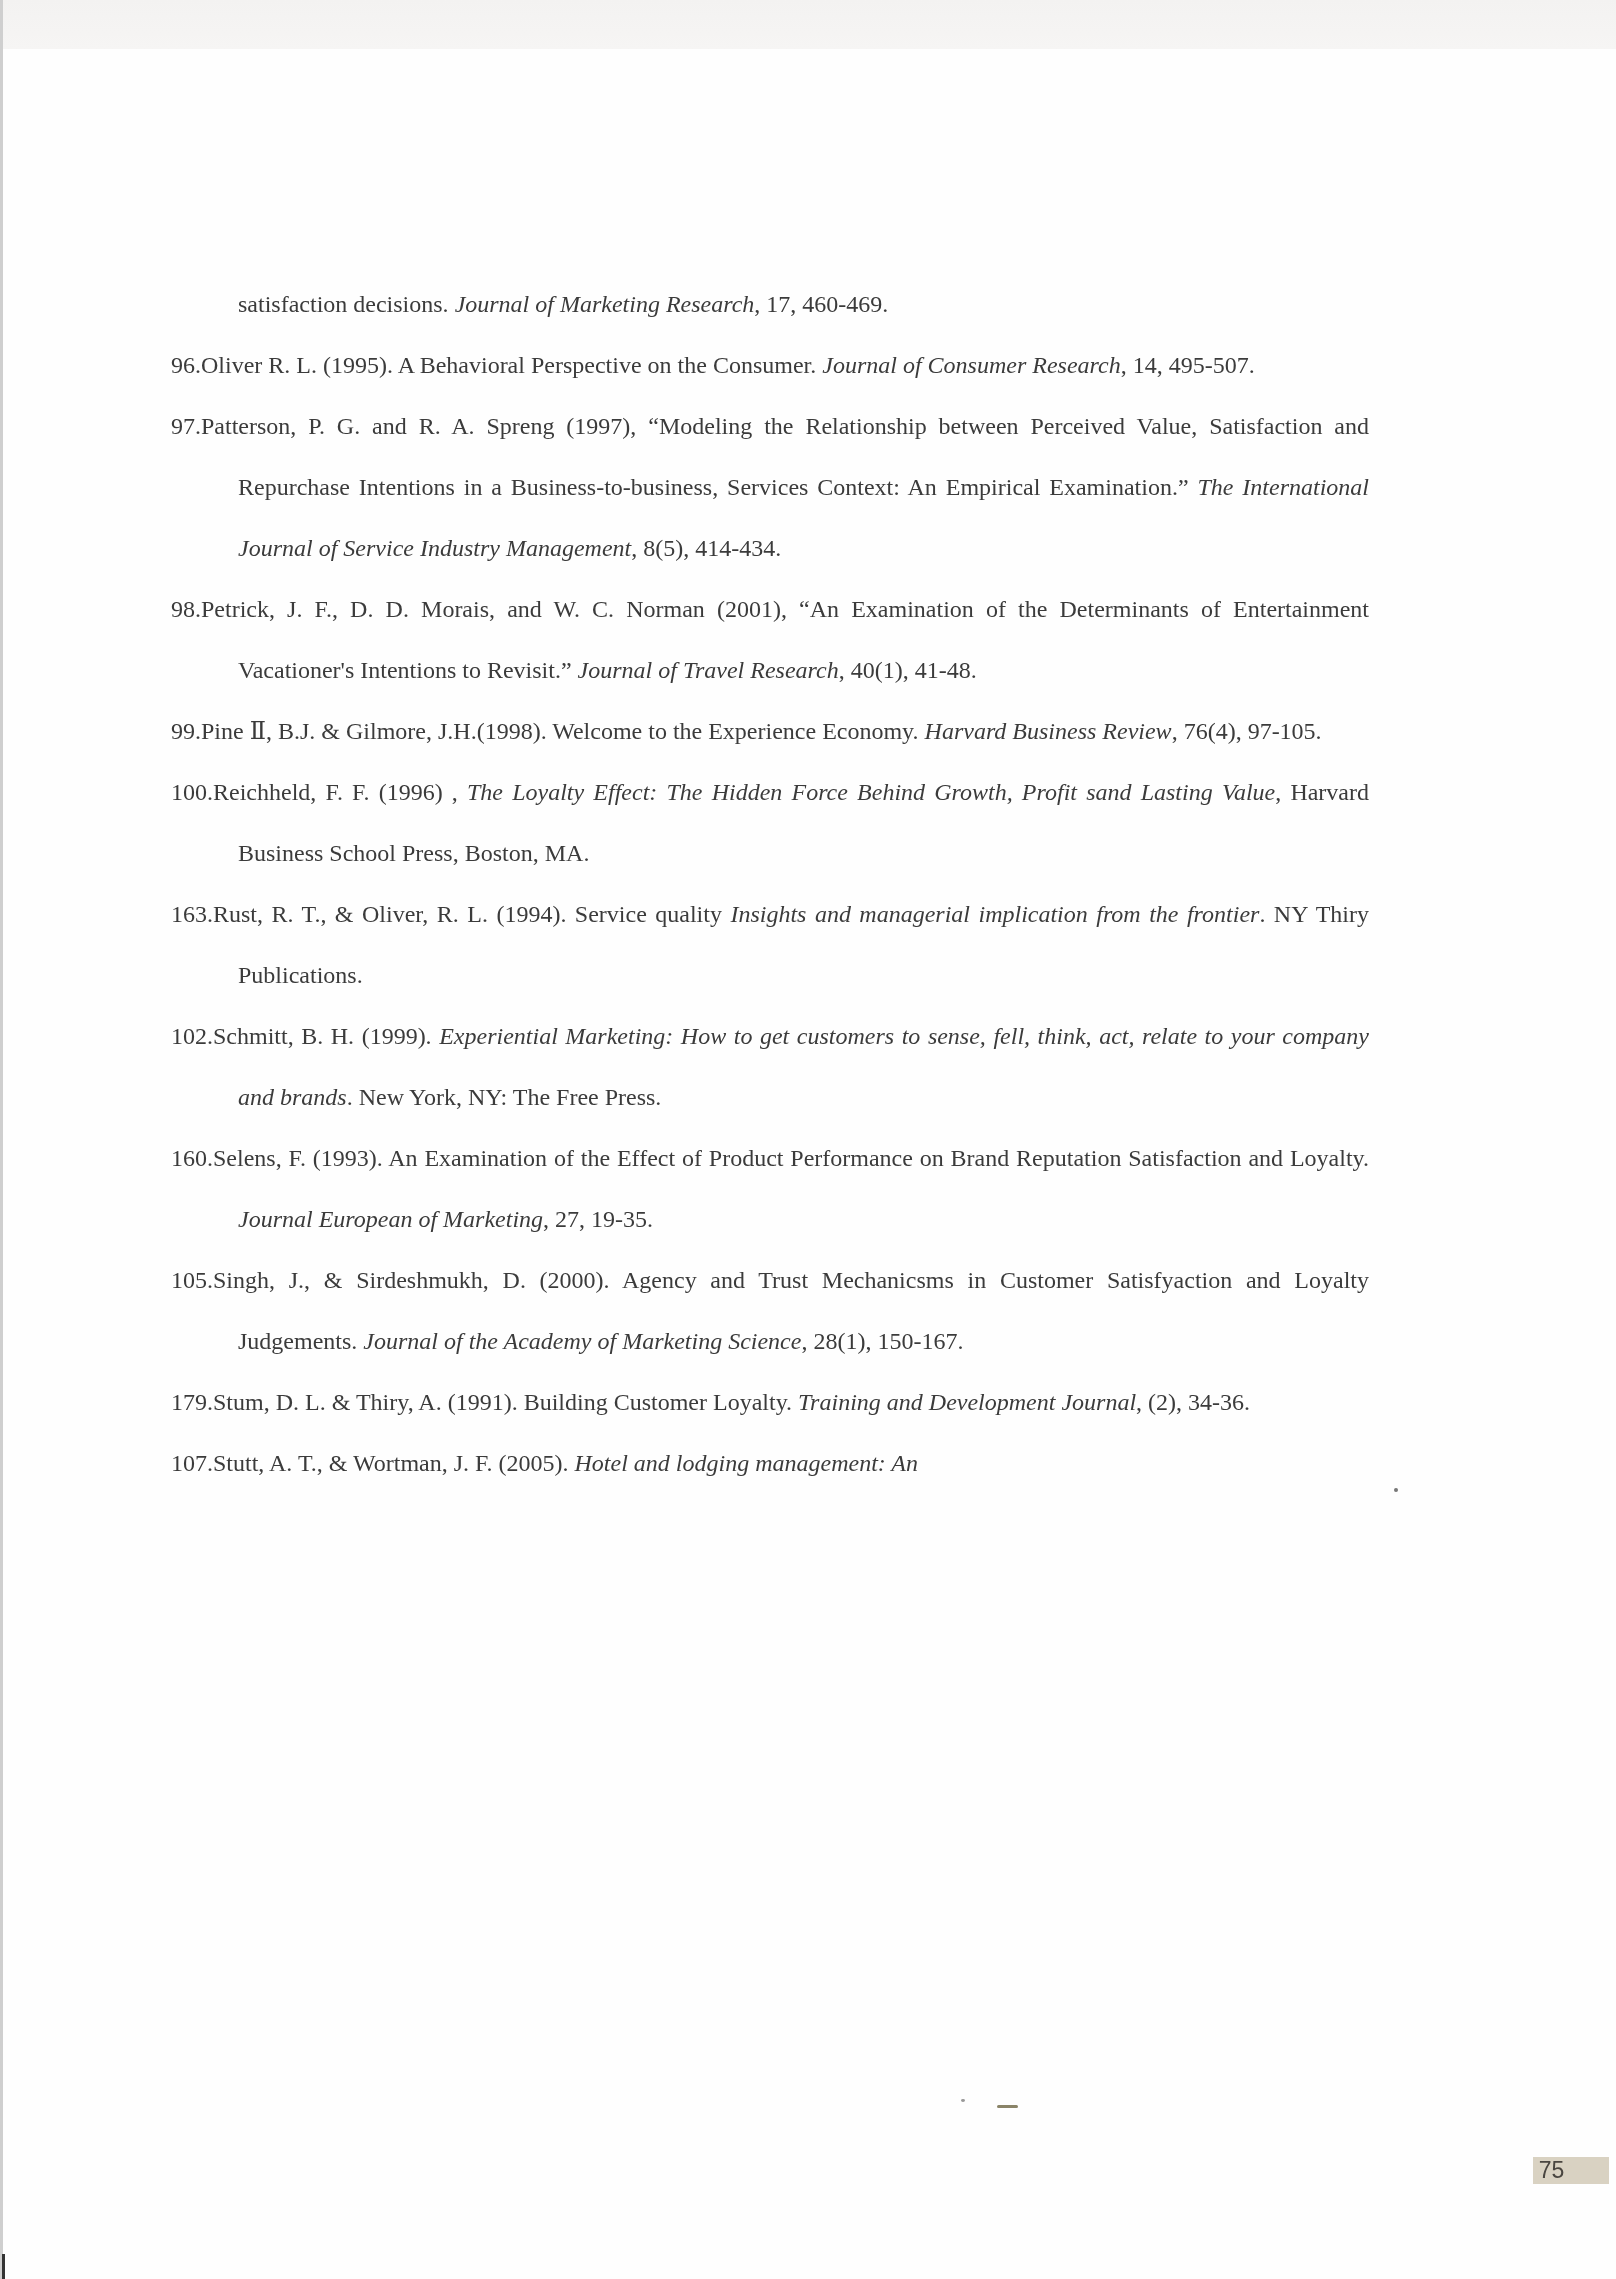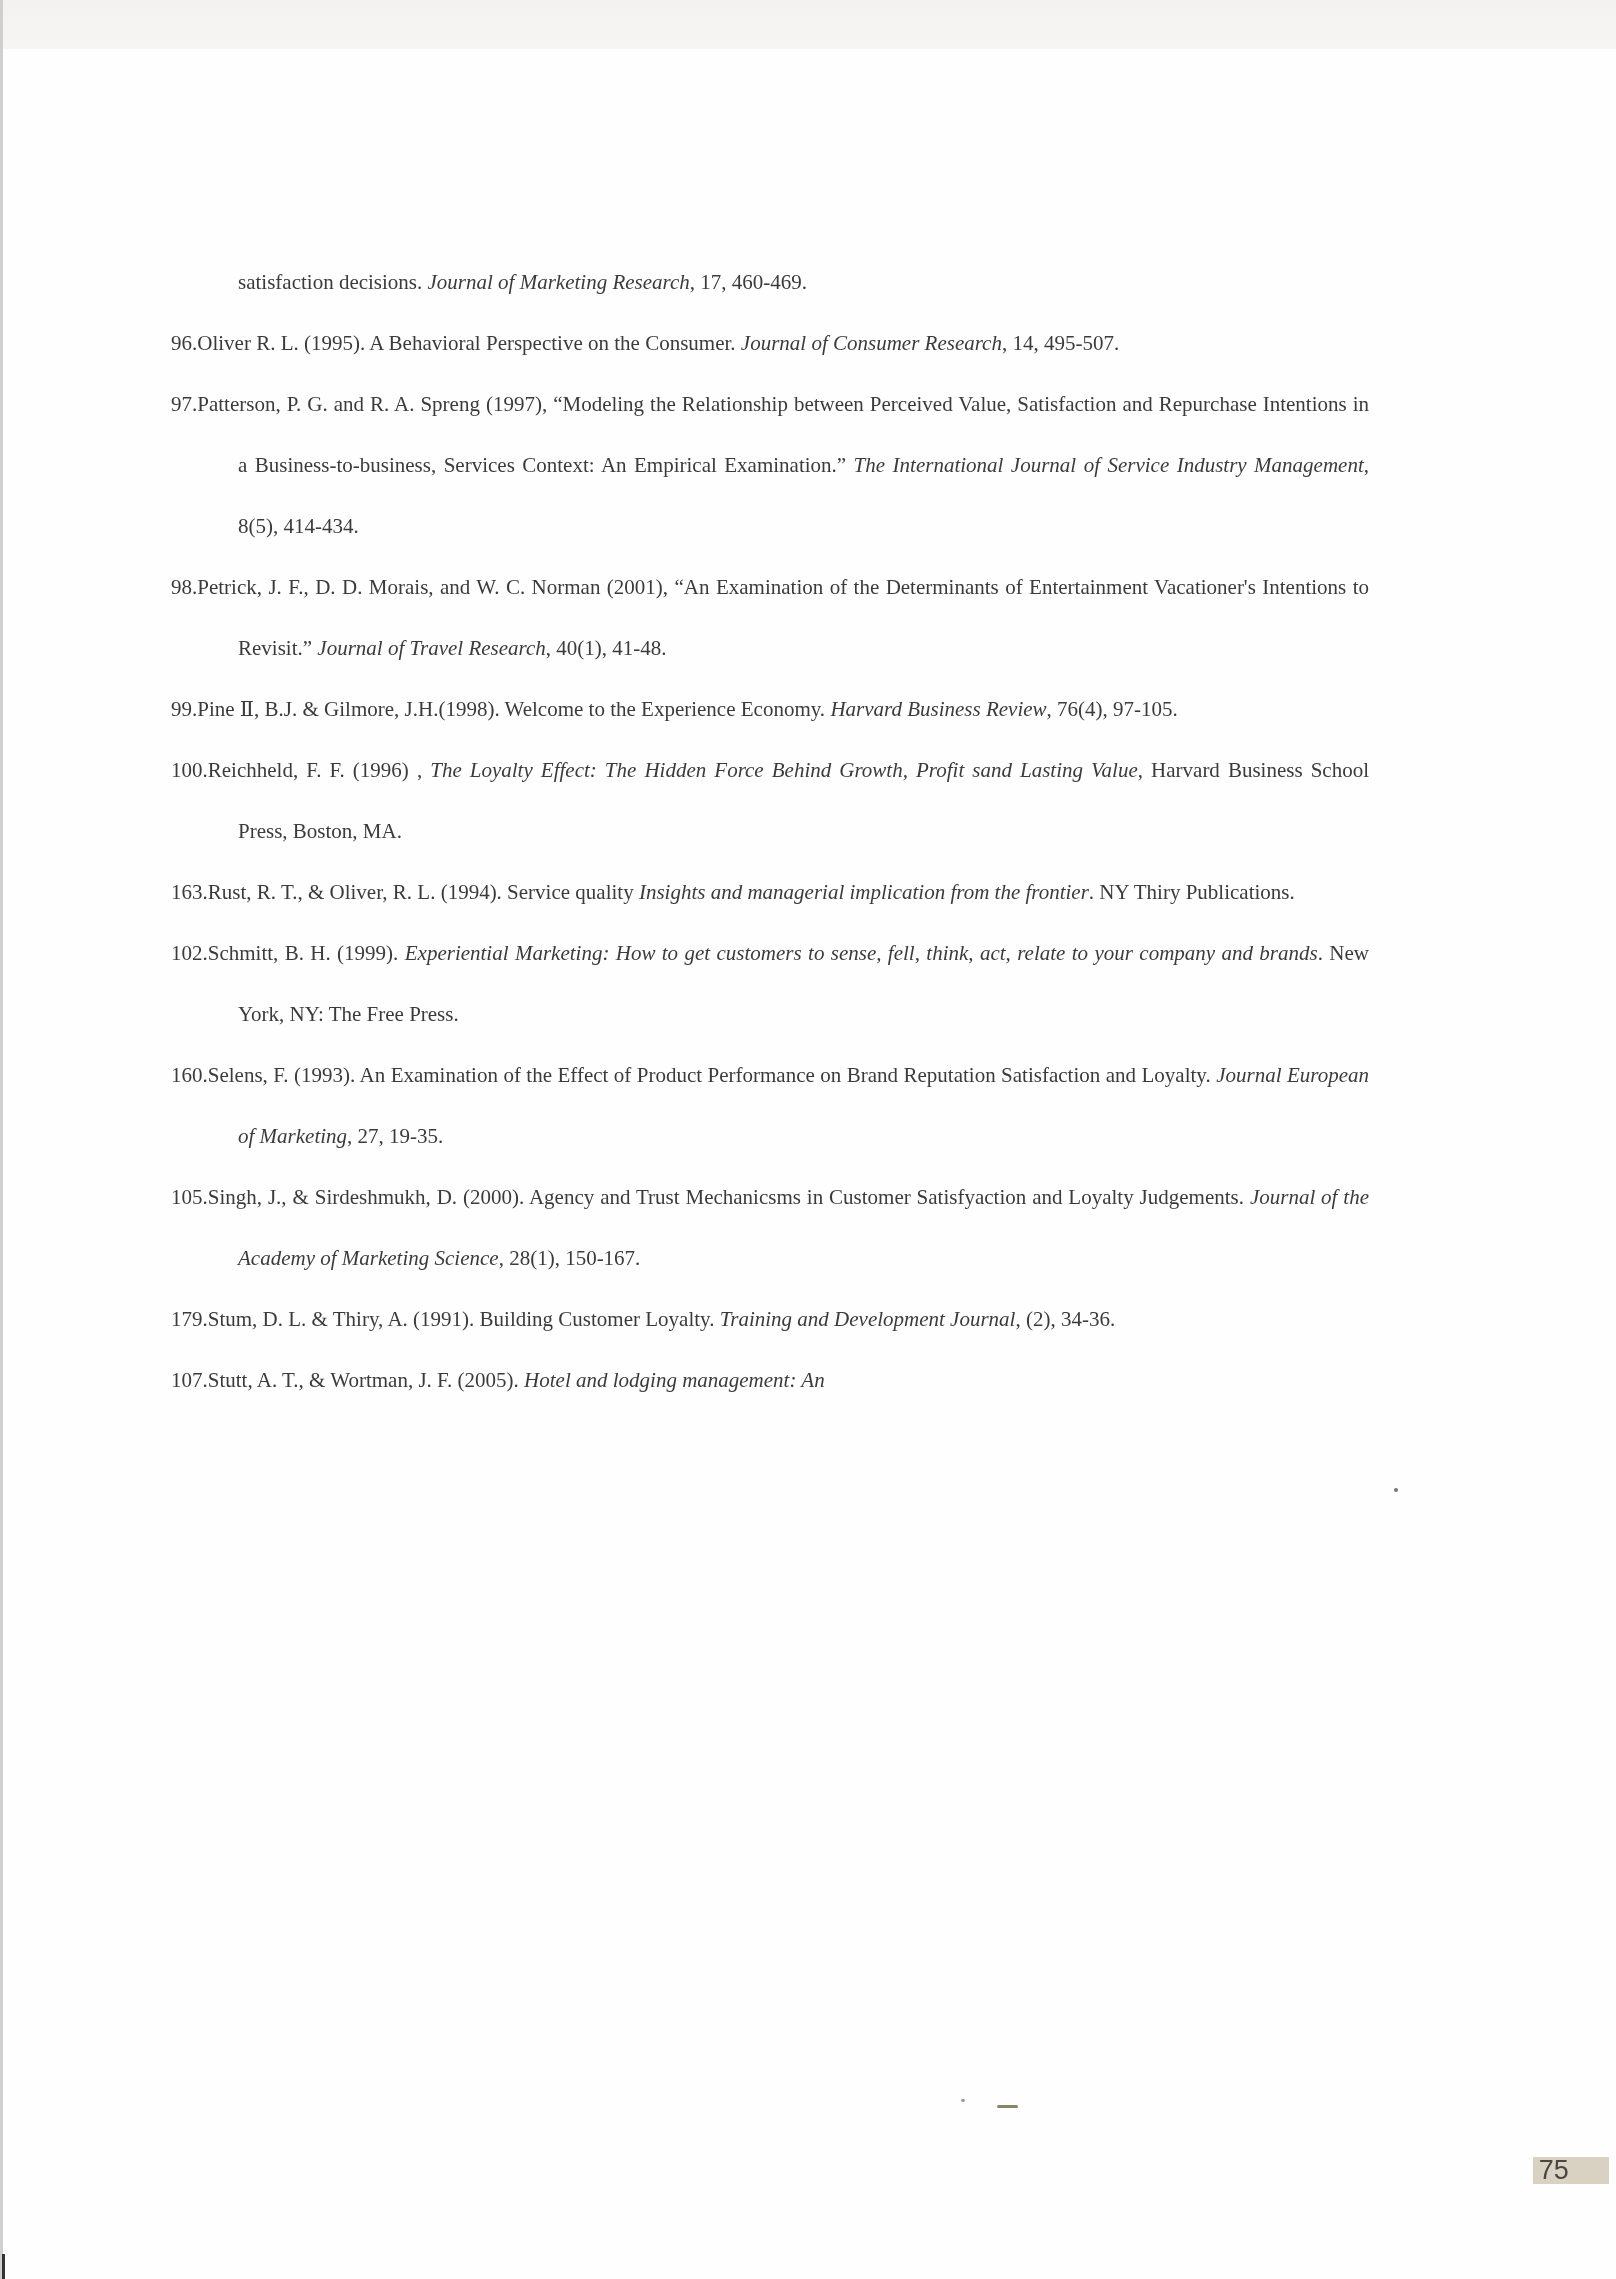--- a/index.html
+++ b/index.html
@@ -20,23 +20,23 @@
       position: absolute; left: 0; top: 0; width: 2.9px; height: 2280px;
       background: #cfcfcf;
     }
     .left-edge-dark {
       position: absolute; left: 1.9px; top: 2254px; width: 2.9px; height: 26px;
       background: #333;
     }
     .refs {
       position: absolute;
       left: 171px;
-      top: 252px;
+      top: 274px;
       width: 1198px;
-      font-size: 21px;
+      font-size: 24px;
       line-height: 61px;
     }
     .ref {
       margin: 0;
       padding-left: 67px;
       text-indent: -67px;
       text-align: justify;
       text-align-last: left;
     }
     .ref.cont {
@@ -45,21 +45,21 @@
     }
     .ref i { font-style: italic; }
     .page-num {
       position: absolute;
       left: 1533px;
       top: 2157px;
       width: 76px;
       height: 27px;
       background: #d9d2c2;
       font-family: "Liberation Sans", "DejaVu Sans", sans-serif;
-      font-size: 27px;
+      font-size: 23px;
       line-height: 27px;
       color: #4a4640;
       padding-left: 5.7px;
       box-sizing: border-box;
     }
     .speck { position: absolute; background: #777; border-radius: 50%; }
   </style>
 </head>
 <body>
 

